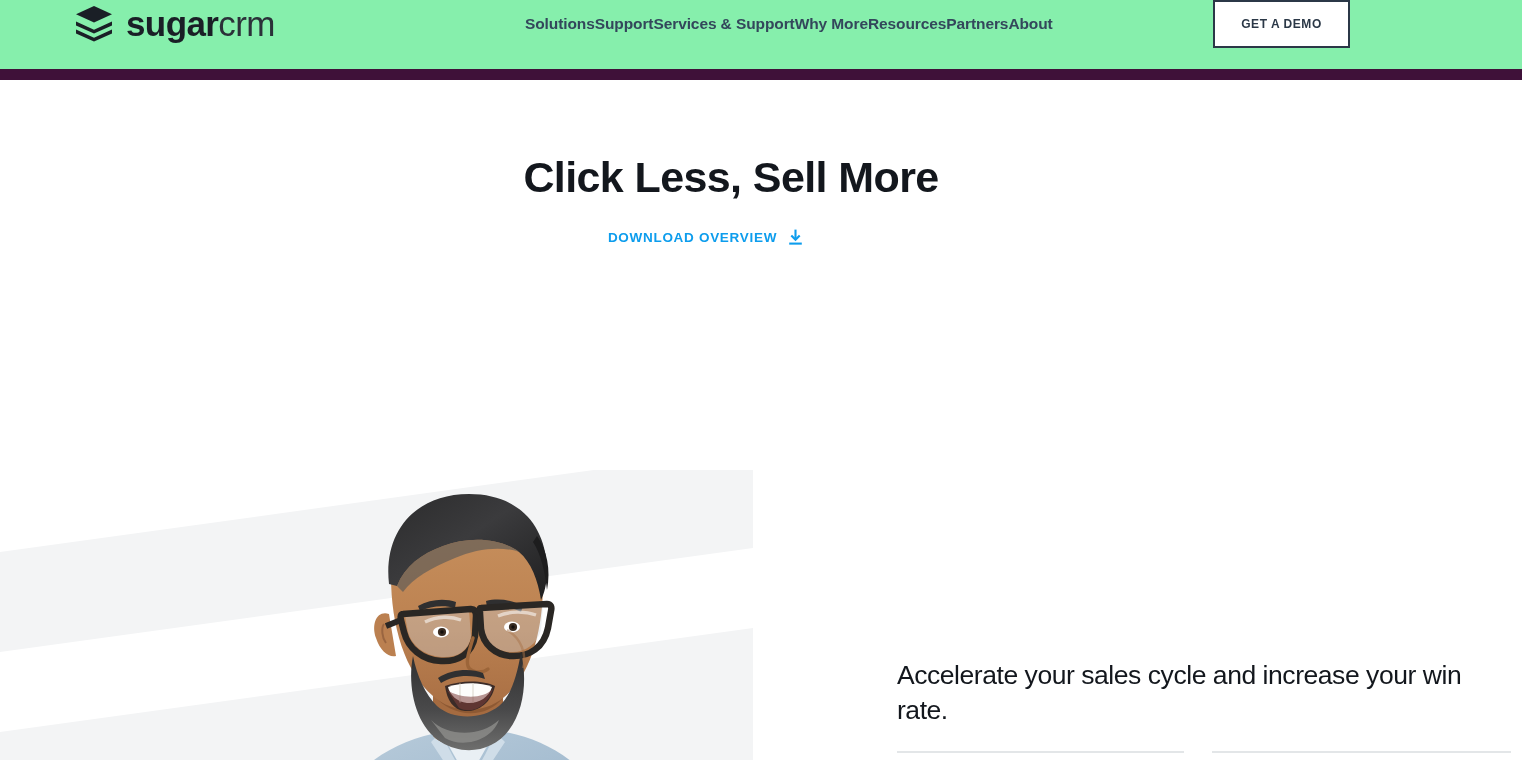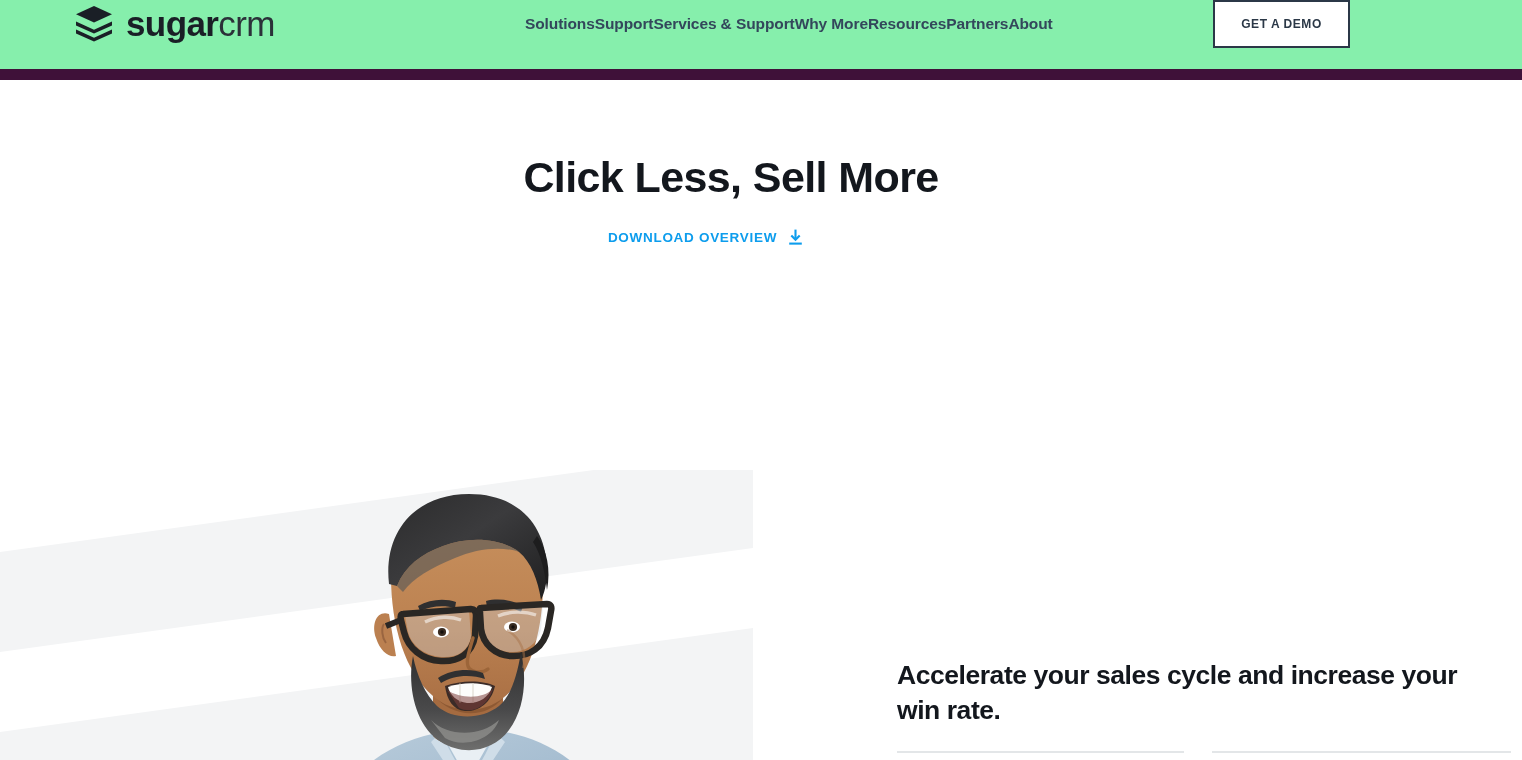--- a/index.html
+++ b/index.html
@@ -152,21 +152,21 @@
 
   
   .hero-copy {
     position: absolute;
     left: 897px;
     top: 578px;
     width: 614px;
   }
   .copy-heading {
     font-size: 26.5px;
-    font-weight: 700;
+    font-weight: 400;
     line-height: 35px;
     letter-spacing: -0.45px;
     color: #13171d;
     width: 600px;
   }
   .copy-columns {
     display: flex;
     margin-top: 23px;
     gap: 28px;
   }

